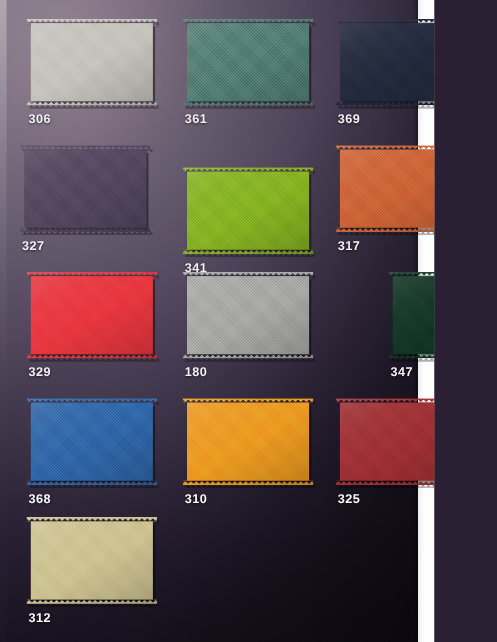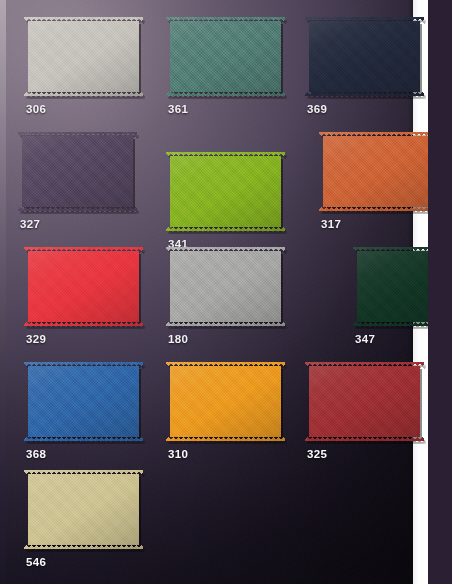--- a/index.html
+++ b/index.html
@@ -6,21 +6,21 @@
   html,body{margin:0;padding:0;}
   body{
     width:452px;height:584px;
     font-family:"Liberation Sans", sans-serif;
     overflow:hidden;
     background:#2a1f33;
   }
 
   #board{
     position:relative;
-    width:428px;height:584px;
+    width:395px;height:584px;
     overflow:hidden;
     background:#404040;
   }
 
   
   .bg-base{
     position:absolute;inset:0;
     background:
       radial-gradient(125% 105% at 18% 8%,
         #8d7f8d 0%,
@@ -220,21 +220,21 @@
       <div class="cell" style="left: 166px; top: 132px; margin-top: 20px;">
         <div class="swatch-wrap">
           <div class="sw-shadow pinked"></div>
           <div class="swatch pinked" title="341" style="background: rgb(134, 179, 33);">
             <div class="weave"></div>
             <div class="sheen"></div>
           </div>
         </div>
         <div class="label">341</div>
       </div>
-      <div class="cell" style="left: 305px; top: 132px; margin-left: 14px;">
+      <div class="cell" style="left: 305px; top: 132px;">
         <div class="swatch-wrap">
           <div class="sw-shadow pinked"></div>
           <div class="swatch pinked" title="317" style="background: rgb(205, 99, 54);">
             <div class="weave"></div>
             <div class="sheen"></div>
           </div>
         </div>
         <div class="label">317</div>
       </div>
       <div class="cell" style="left: 24px; top: 247px;">
@@ -298,17 +298,17 @@
         <div class="label">325</div>
       </div>
       <div class="cell dim" style="left: 24px; top: 470px;">
         <div class="swatch-wrap">
           <div class="sw-shadow pinked"></div>
           <div class="swatch pinked" title="312" style="background: rgb(205, 194, 145);">
             <div class="weave"></div>
             <div class="sheen"></div>
           </div>
         </div>
-        <div class="label">546</div>
+        <div class="label">312</div>
       </div>
     </div>
 
 </div>
 
 </body></html>

